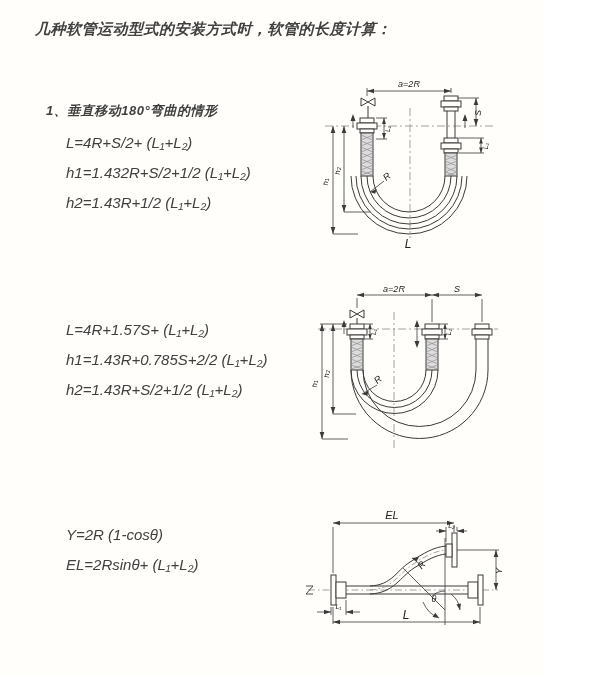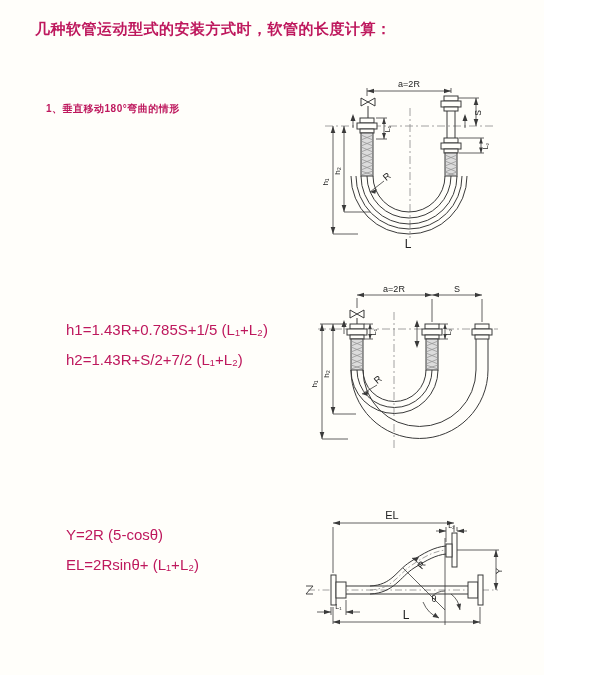--- a/index.html
+++ b/index.html
@@ -1,49 +1,56 @@
 <!DOCTYPE html>
 <html><head>
 <meta charset="utf-8">
 <style>
   html,body{margin:0;padding:0;}
   .page{
     position:relative;width:544px;height:675px;
-    background:#fffefa;color:#be185d;overflow:hidden;
+    background:#fffefa;color:#404040;overflow:hidden;
     font-family:"Liberation Sans","DejaVu Sans",sans-serif;
+    font-style:italic;
   }
   .title{position:absolute;left:35px;top:20px;font-size:15px;font-weight:bold;letter-spacing:.5px;}
   .section{position:absolute;left:46px;}
-  .heading{font-size:10px;font-weight:bold;letter-spacing:.5px;}
+  .heading{font-size:13px;font-weight:bold;letter-spacing:.5px;}
   .formulas{margin:8px 0 0 20px;font-size:15px;}
   .formula{height:30px;line-height:30px;white-space:pre;}
   .diag{position:absolute;}
   svg text{font-family:"Liberation Sans","DejaVu Sans",sans-serif;fill:#222;}
 </style>
 </head>
 <body>
 
 <div class="page">
 
   <div class="title">几种软管运动型式的安装方式时，软管的长度计算：</div>
 
   <div class="section" style="top:102px;">
     <div class="heading">1、垂直移动180°弯曲的情形</div>
+    <div class="formulas">
+      <div class="formula">L=4R+S/2+ (L₁+L₂)</div>
+      <div class="formula">h1=1.432R+S/2+1/2 (L₁+L₂)</div>
+      <div class="formula">h2=1.43R+1/2 (L₁+L₂)</div>
+    </div>
   </div>
 
   <div class="section" style="top:307px;">
     <div class="formulas">
-      <div class="formula">h1=1.43R+0.785S+1/5 (L₁+L₂)</div>
-      <div class="formula">h2=1.43R+S/2+7/2 (L₁+L₂)</div>
+      <div class="formula">L=4R+1.57S+ (L₁+L₂)</div>
+      <div class="formula">h1=1.43R+0.785S+2/2 (L₁+L₂)</div>
+      <div class="formula">h2=1.43R+S/2+1/2 (L₁+L₂)</div>
     </div>
   </div>
 
   <div class="section" style="top:512px;">
     <div class="formulas">
-      <div class="formula">Y=2R (5-cosθ)</div>
+      <div class="formula">Y=2R (1-cosθ)</div>
       <div class="formula">EL=2Rsinθ+ (L₁+L₂)</div>
     </div>
   </div>
 
   <svg class="diag" style="left:300px;top:76px;" width="290" height="180" viewBox="0 0 290 180">
     <g stroke="#3a3a3a" fill="none" stroke-width="1">
       <g stroke="#8a8a8a" stroke-width="0.8" stroke-dasharray="8 3 2 3">
         <path d="M25,50 H195"></path>
           <path d="M110,32 V162"></path>
       </g>

